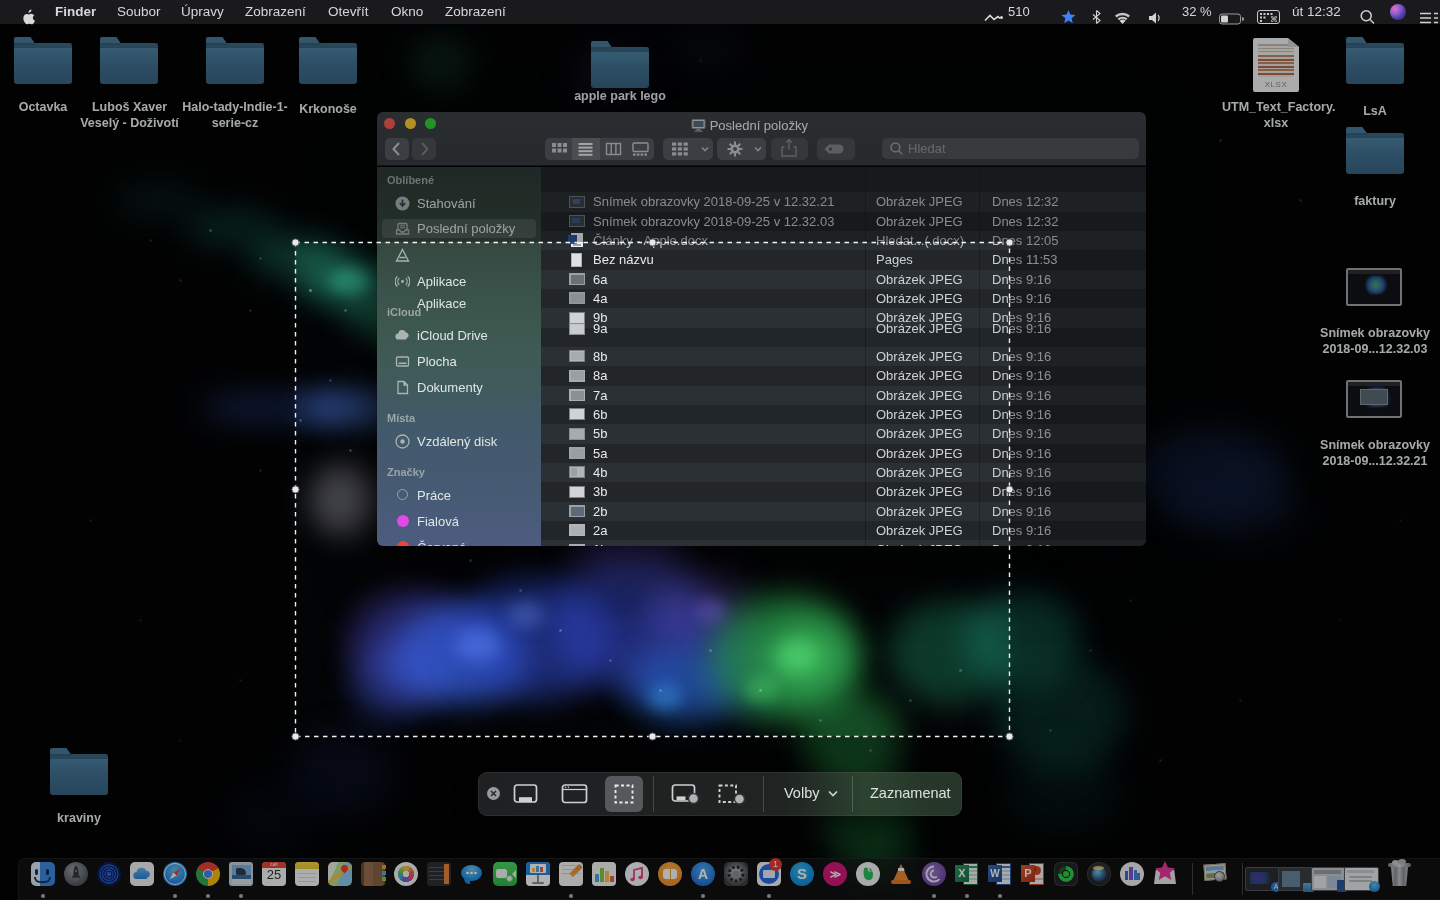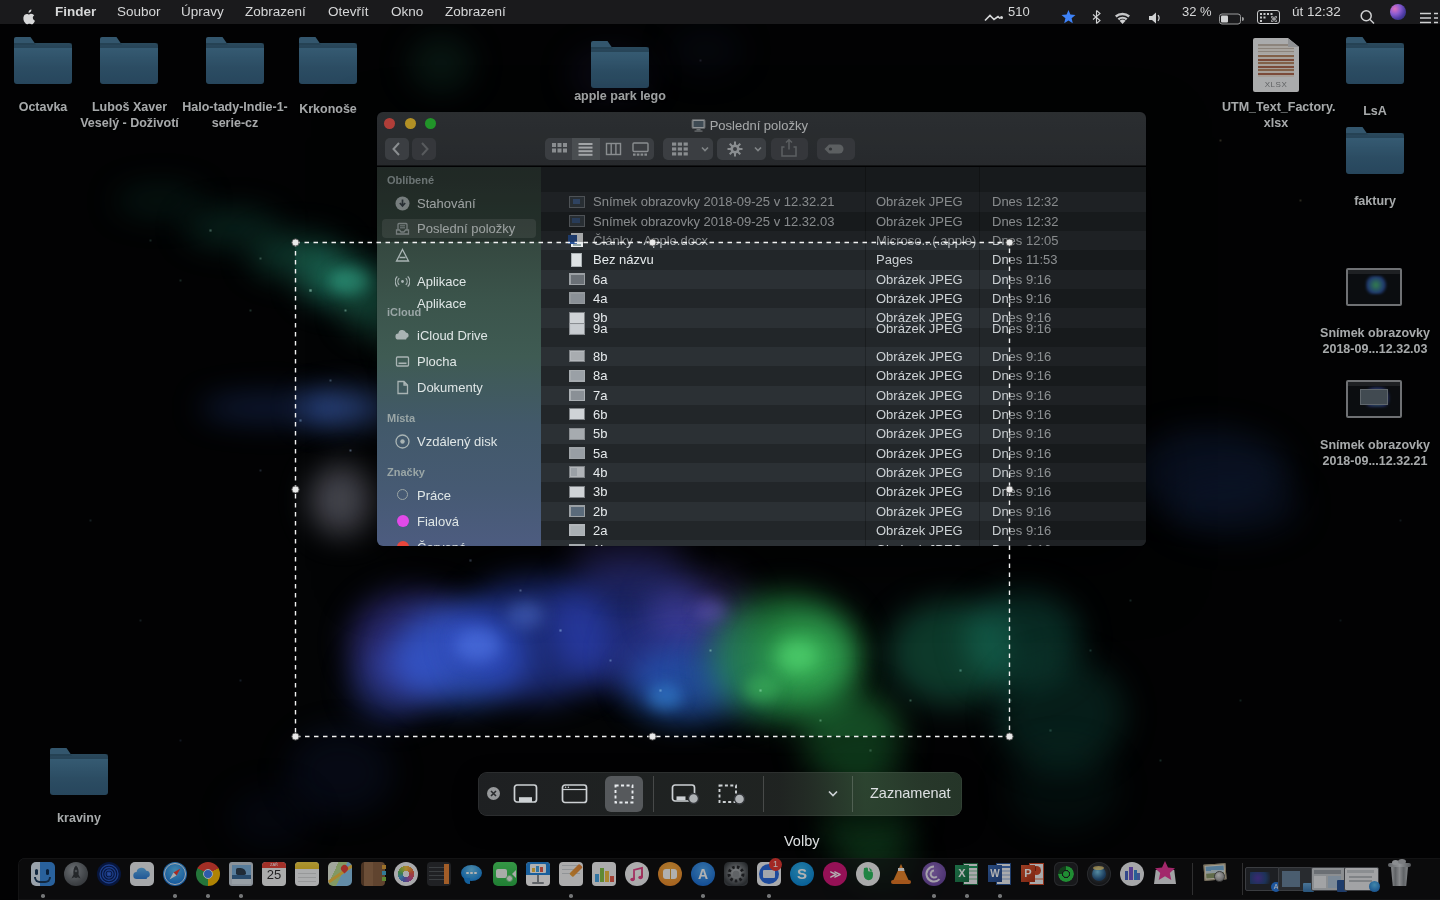--- a/index.html
+++ b/index.html
@@ -276,20 +276,27 @@
 
     <div class="tbtn dis" style="left:394px;width:36.5px;"><svg width="36" height="22" viewBox="0 0 36 22" fill="none" stroke="#84888c" stroke-width="1.5">
           <path d="M13.5 9 h-2.5 v9 h14 v-9 h-2.5 M18 11.5 v-9 M15 4.5 L18 1.7 L21 4.5"></path>
         </svg></div>
 
     <div class="tbtn dis" style="left:440px;width:38px;"><svg width="38" height="22" viewBox="0 0 38 22" fill="#84888c">
           <path d="M12 6.5 h10 a4.5 4.5 0 010 9 h-10 l-4.5-4.5z"></path>
           <circle cx="13.5" cy="11" r="1.6" fill="#45494d"></circle>
         </svg></div>
 
+    <div class="abs" style="left:505px;top:26px;width:257px;height:21px;background:#50555a;border-radius:5px;">
+      <svg width="13" height="13" viewBox="0 0 13 13" fill="none" stroke="#9a9fa3" stroke-width="1.5" style="position:absolute;left:8px;top:4px;">
+          <circle cx="5.4" cy="5.4" r="4.4"></circle>
+          <path d="M8.8 8.8 L12.2 12.2"></path>
+        </svg>
+      <div class="abs" style="left:26px;top:3px;color:#90969a;font-size:13px;">Hledat</div>
+    </div>
   </div>
   <div id="sidebar">
     <div id="sbsel"></div>
     <div class="hdr" style="top:6.5px;">Oblíbené</div>
     <svg class="ic" style="top:28.5px;" viewBox="0 0 15 15">
         <circle cx="7.5" cy="7.5" r="7" fill="#a9b4b4"></circle>
         <path d="M7.5 3.5 v6 M4.8 7 L7.5 10 L10.2 7" stroke="#39434a" stroke-width="1.7" fill="none"></path>
       </svg>
     <div class="it" style="top:28.5px;">Stahování</div>
     <svg class="ic" style="top:54px;" viewBox="0 0 15 15" fill="none" stroke="#a9b4b4" stroke-width="1.3">
@@ -350,21 +357,21 @@
         <div class="nm">Snímek obrazovky 2018-09-25 v 12.32.03</div>
         <div class="dr">Obrázek JPEG</div>
         <div class="dt">Dnes 12:32</div>
       </div>
     <div class="row alt dm" style="top:63.9px;">
         <div class="fic" style="left:30px;width:12px;height:14px;top:2.5px;background:#eef1f3;">
           <div class="abs" style="left:-3px;top:2px;width:9px;height:9px;background:#2a549a;"></div>
           <div class="abs" style="left:2px;top:11px;width:8px;height:1.5px;background:#9aa;"></div>
         </div>
         <div class="nm">Články - Apple.docx</div>
-        <div class="dr">Microso...(.apple)</div>
+        <div class="dr">Hledat...(.docx)</div>
         <div class="dt">Dnes 12:05</div>
       </div>
     <div class="row" style="top:83.3px;">
         <div class="fic" style="left:30px;width:11px;height:14px;top:2.5px;background:#dde1e3;border:0.5px solid #aab0b3;"></div>
         <div class="nm">Bez názvu</div>
         <div class="dr">Pages</div>
         <div class="dt">Dnes 11:53</div>
       </div>
     <div class="row alt" style="top:102.6px;">
         <div class="fic" style="background:#9ba0a4;">
@@ -530,21 +537,21 @@
       <rect x="2.5" y="1" width="22" height="16" rx="2.5"></rect>
       <rect x="6.5" y="12.4" width="9" height="3.8" fill="#cdd1d4" stroke="none"></rect>
       <circle cx="23.5" cy="14.5" r="5" fill="#aeb2b5" stroke="#33363a" stroke-width="1.4"></circle>
     </svg>
 
   <svg class="abs" style="left:240px;top:12px;" width="30" height="21" viewBox="0 0 30 21" fill="none">
       <rect x="1.5" y="1.5" width="16.5" height="16.5" stroke="#cdd1d4" stroke-width="1.9" stroke-dasharray="3 2.4"></rect>
       <circle cx="21.5" cy="15" r="5" fill="#aeb2b5" stroke="#33363a" stroke-width="1.4"></circle>
     </svg>
   <div class="cdiv abs" style="left:285px;top:4px;"></div>
-  <div class="abs" style="left:306px;top:13px;font-size:14.5px;margin-top:48px;">Volby</div>
+  <div class="abs" style="left:306px;top:13px;font-size:14.5px;">Volby</div>
   <svg class="abs" style="left:349px;top:18px;" width="12" height="8" viewBox="0 0 12 8" fill="none" stroke="#cdd1d4" stroke-width="1.7">
       <path d="M2 1.5 L6 5.5 L10 1.5"></path>
     </svg>
   <div class="cdiv abs" style="left:374px;top:4px;"></div>
   <div class="abs" style="left:392px;top:13px;font-size:14.5px;">Zaznamenat</div>
 </div>
 
 <div id="dock">
 
   <div class="dk" style="left:13px;border-radius:5px;background:linear-gradient(90deg,#dce9f5 0 38%,#3b8be0 38%);overflow:hidden;">

